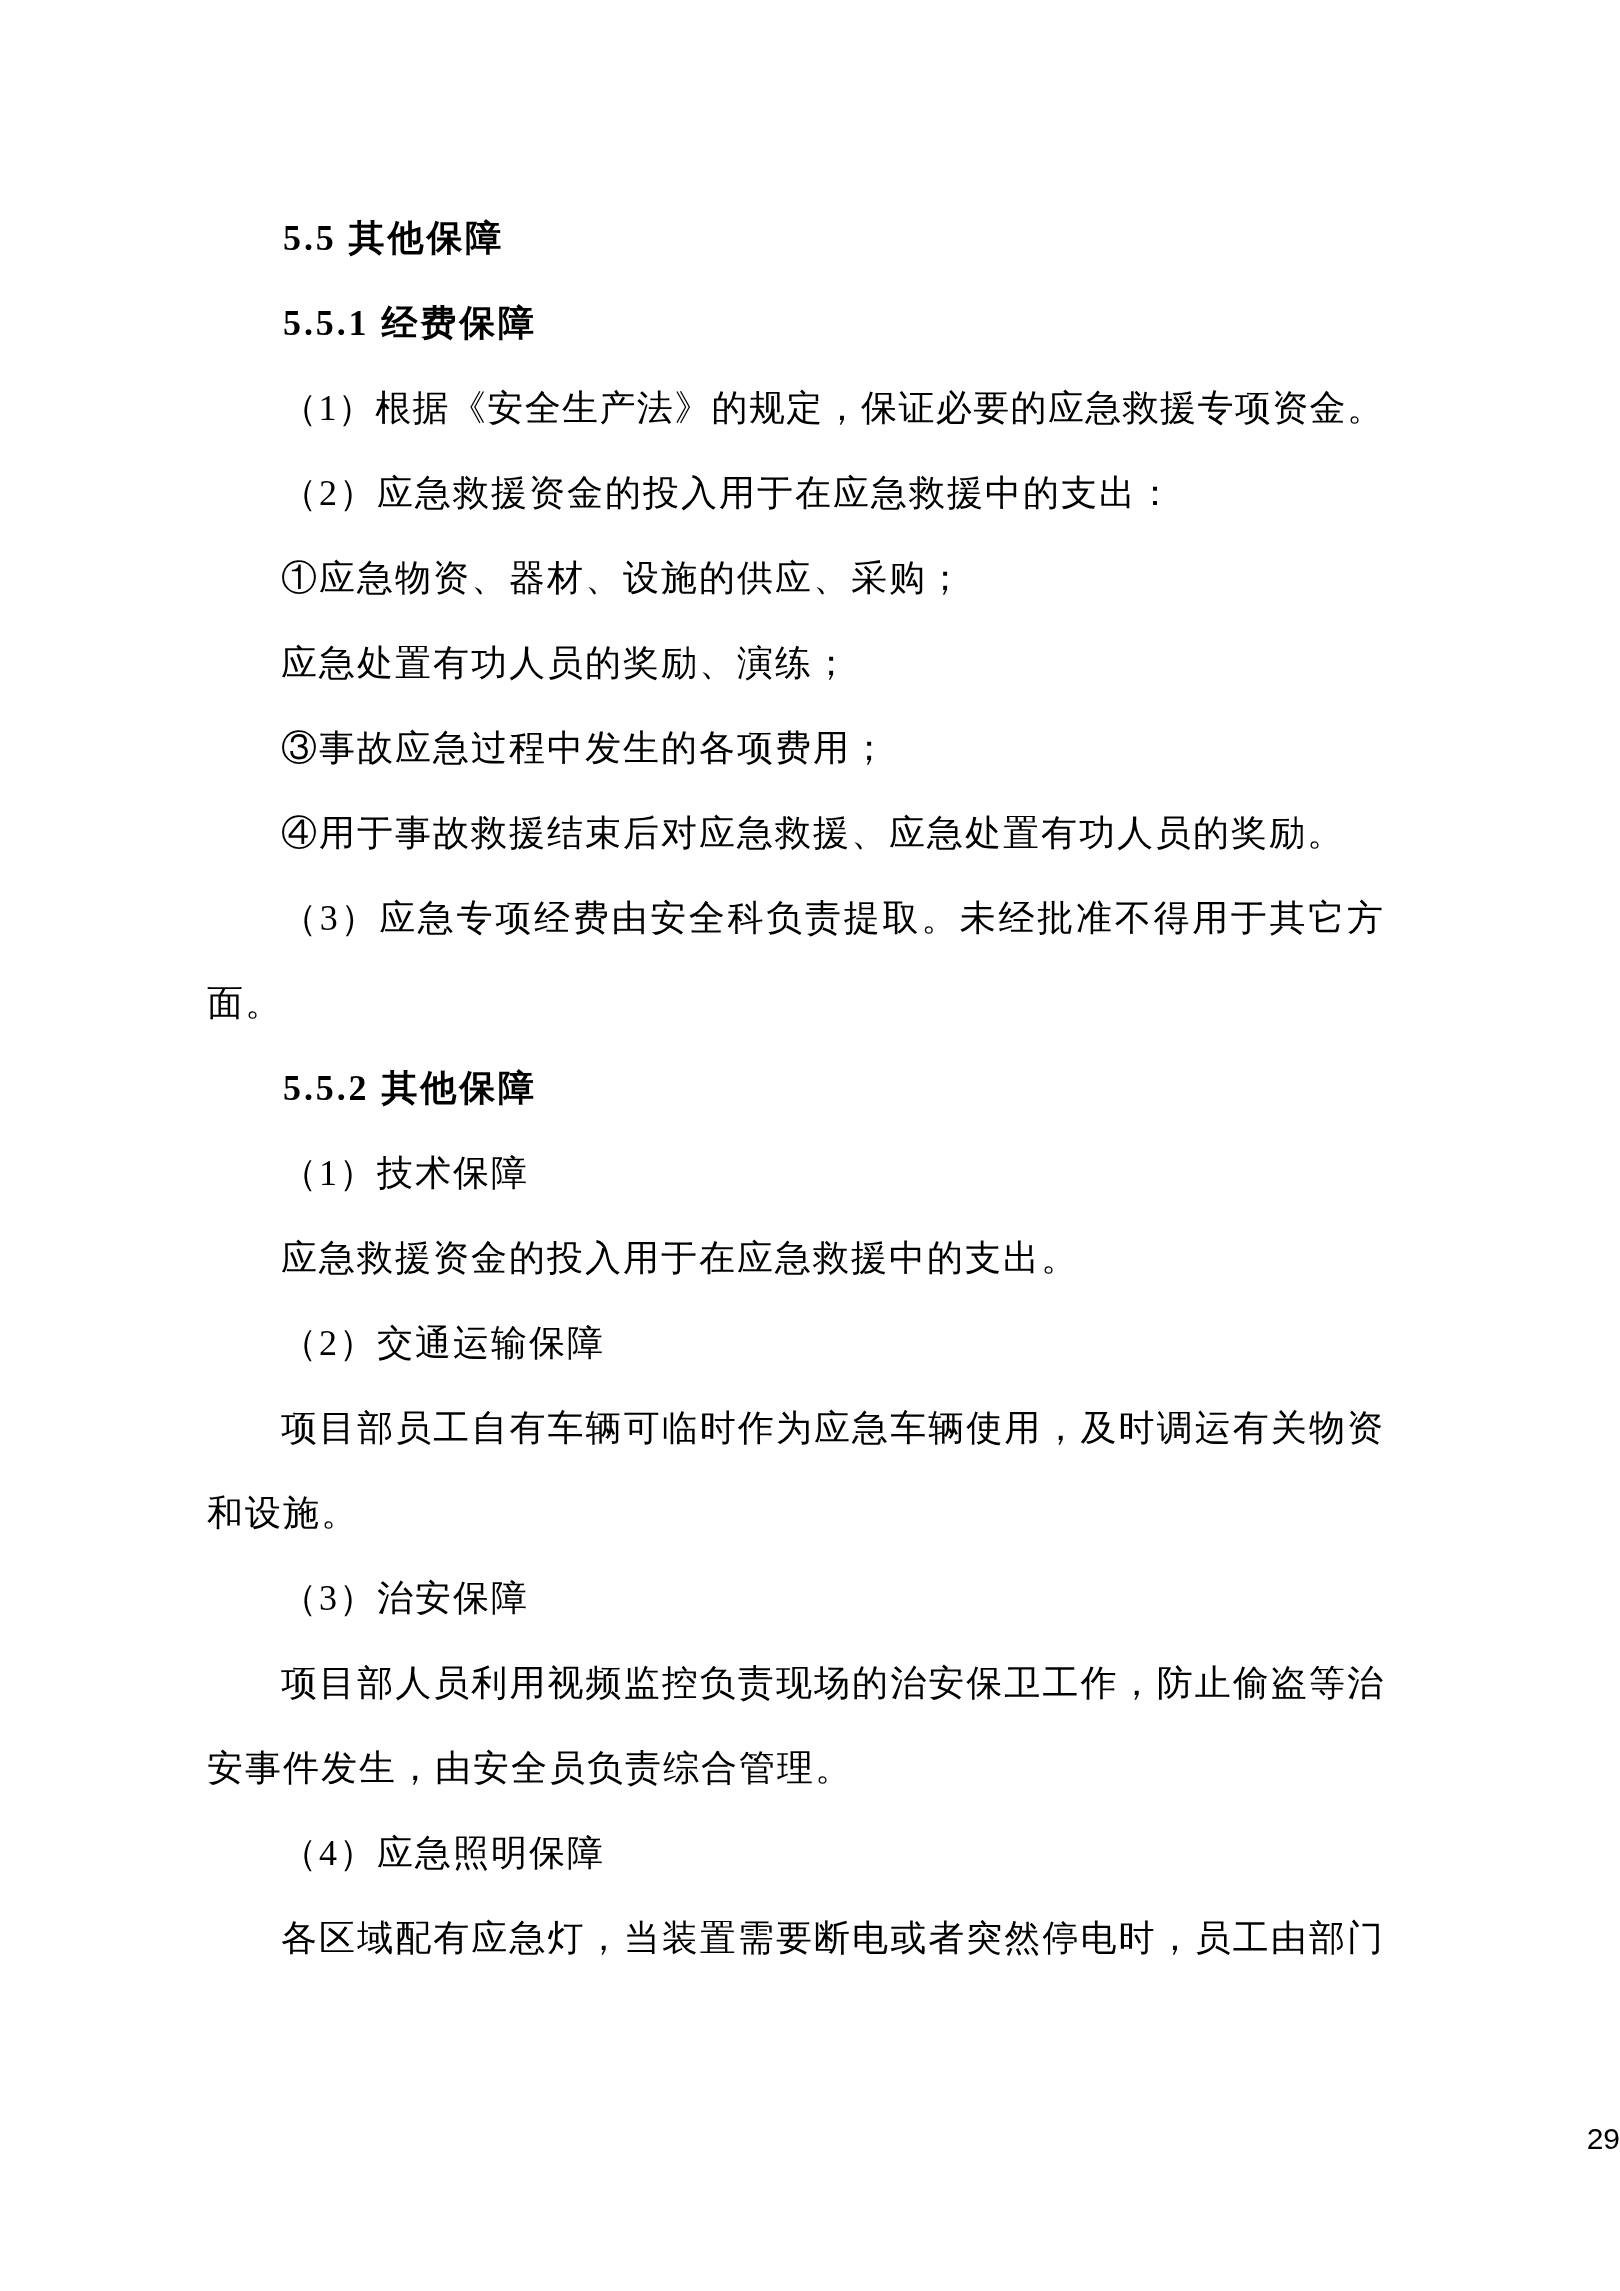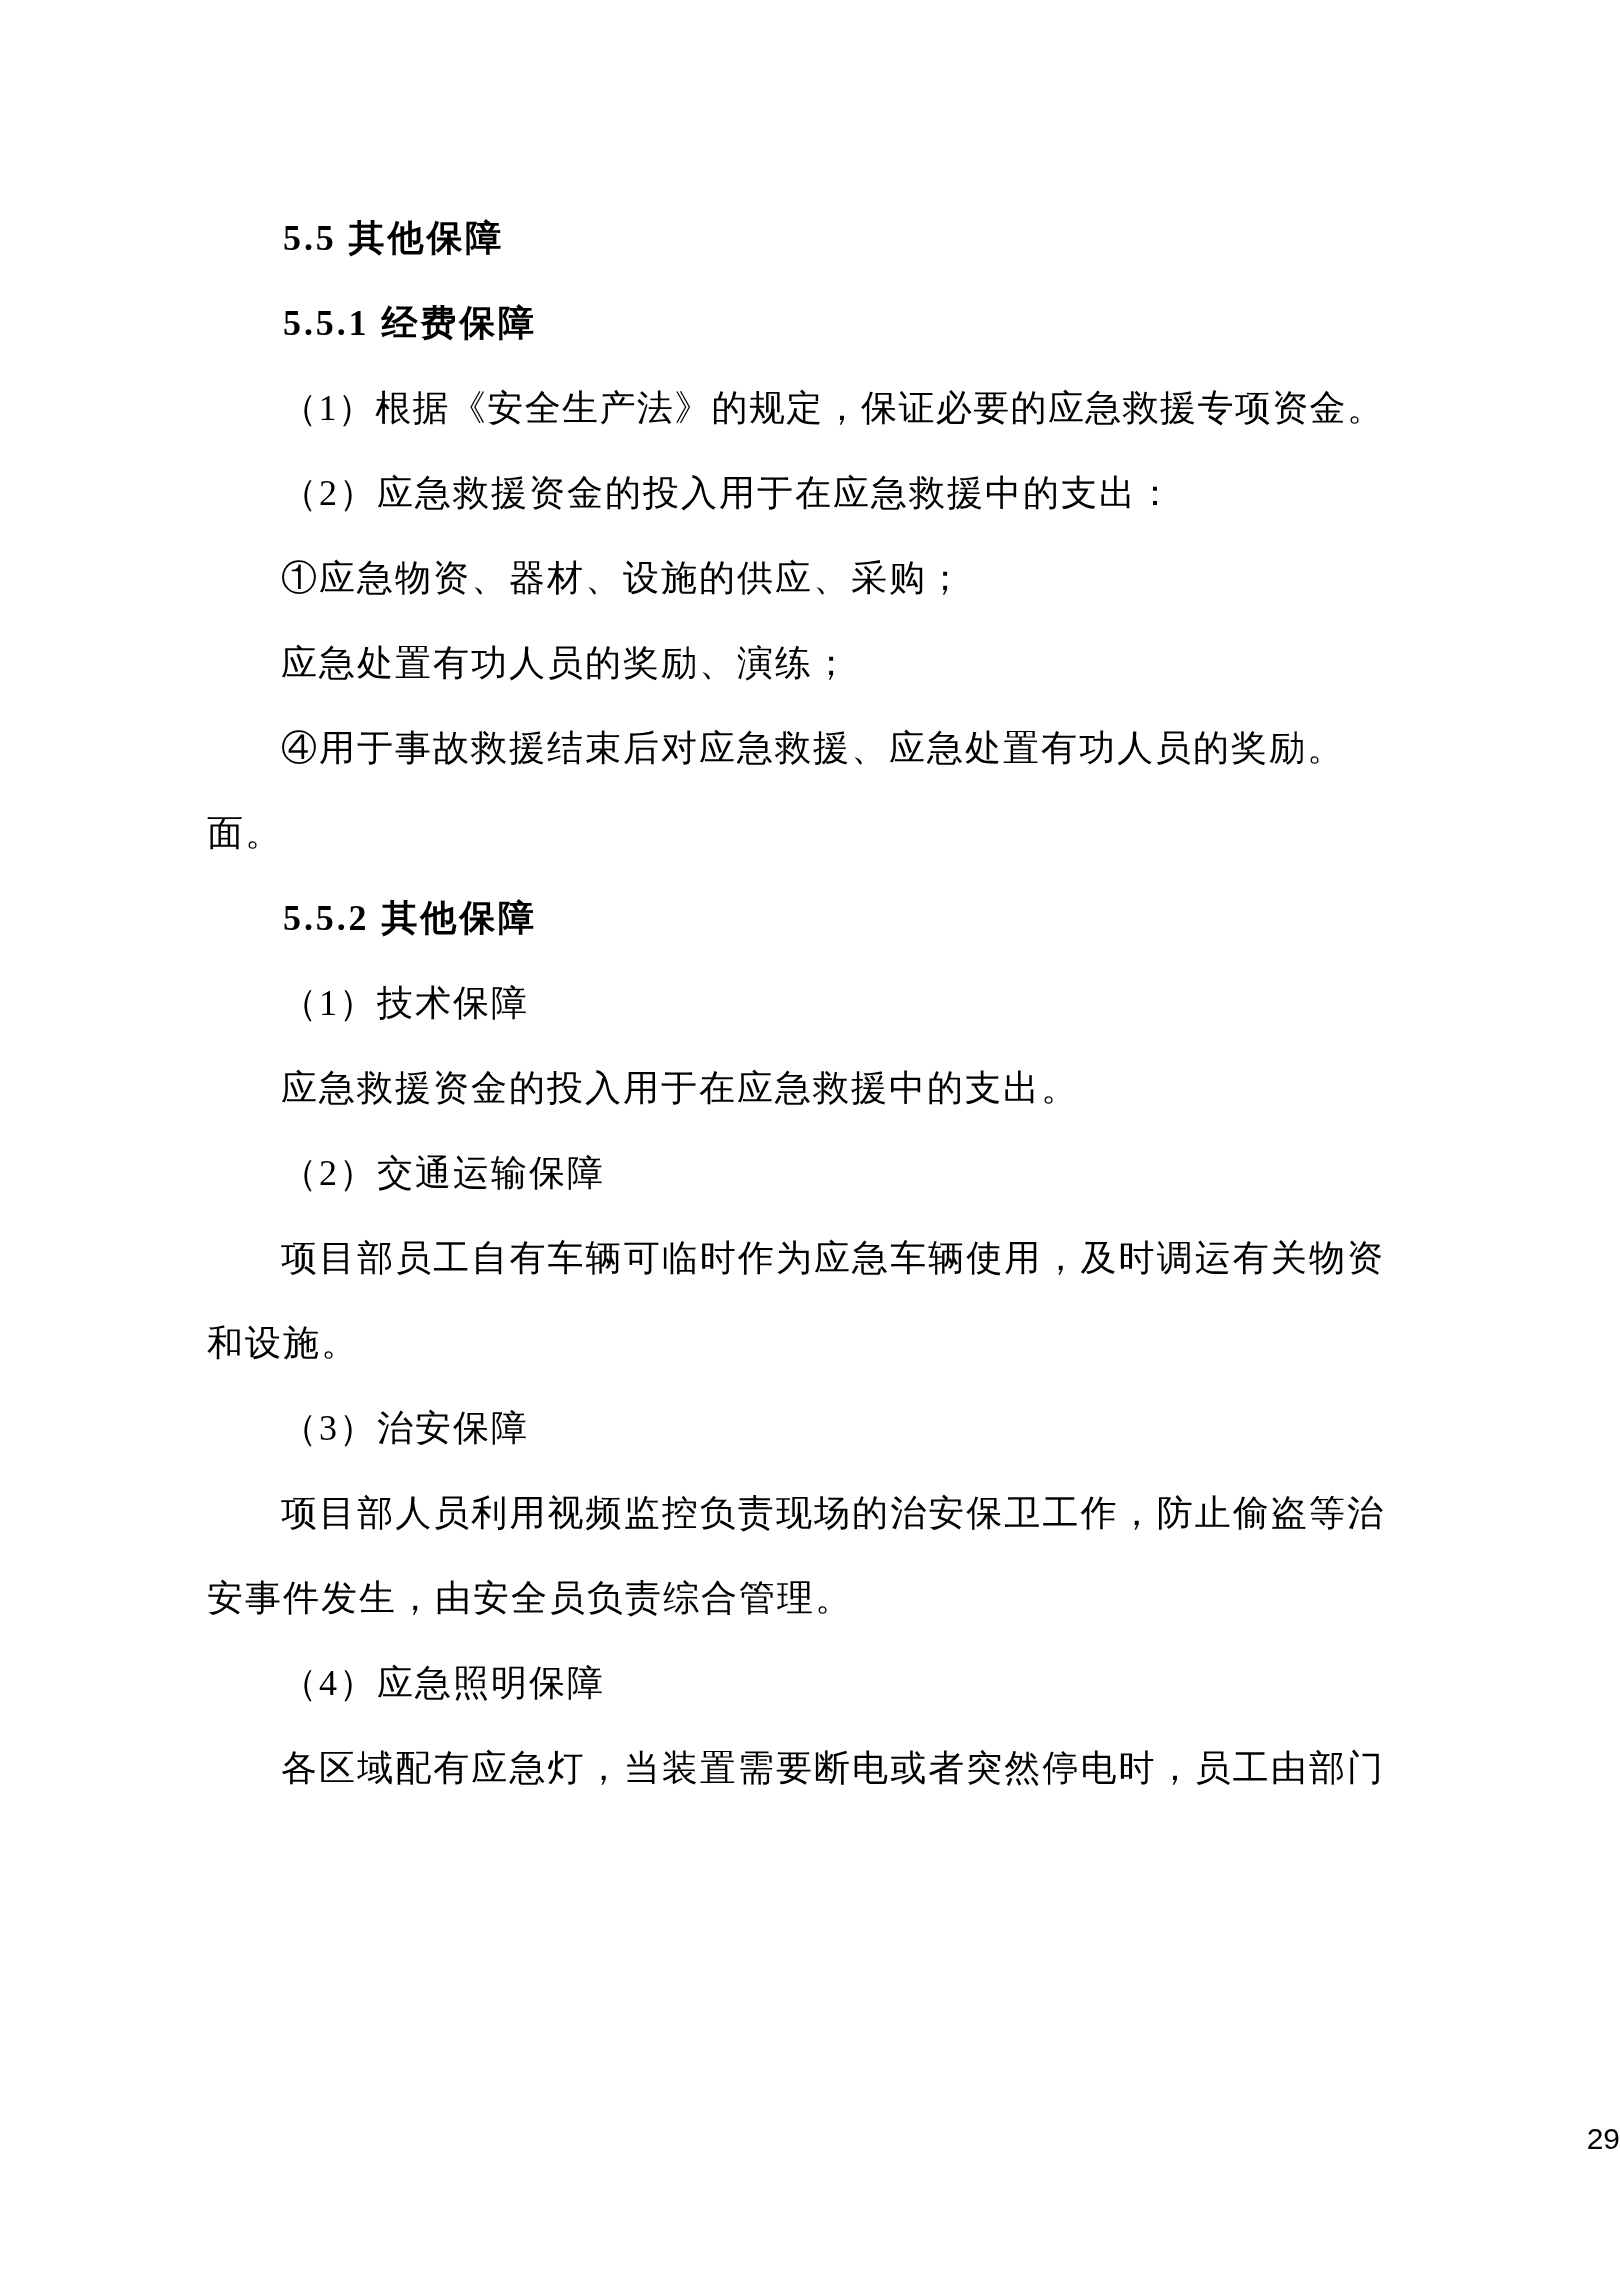--- a/index.html
+++ b/index.html
@@ -59,21 +59,23 @@
 </head>
 <body>
 
 <div class="content">
   <div class="line heading">5.5 其他保障</div>
   <div class="line heading">5.5.1 经费保障</div>
   <div class="line indent justify">（1）根据《安全生产法》的规定，保证必要的应急救援专项资金。</div>
   <div class="line indent">（2）应急救援资金的投入用于在应急救援中的支出：</div>
   <div class="line indent">①应急物资、器材、设施的供应、采购；</div>
   <div class="line indent">应急处置有功人员的奖励、演练；</div>
+  <div class="line indent">③事故应急过程中发生的各项费用；</div>
   <div class="line indent">④用于事故救援结束后对应急救援、应急处置有功人员的奖励。</div>
+  <div class="line indent justify">（3）应急专项经费由安全科负责提取。未经批准不得用于其它方</div>
   <div class="line flush">面。</div>
   <div class="line heading">5.5.2 其他保障</div>
   <div class="line indent">（1）技术保障</div>
   <div class="line indent">应急救援资金的投入用于在应急救援中的支出。</div>
   <div class="line indent">（2）交通运输保障</div>
   <div class="line indent justify">项目部员工自有车辆可临时作为应急车辆使用，及时调运有关物资</div>
   <div class="line flush">和设施。</div>
   <div class="line indent">（3）治安保障</div>
   <div class="line indent justify">项目部人员利用视频监控负责现场的治安保卫工作，防止偷盗等治</div>
   <div class="line flush">安事件发生，由安全员负责综合管理。</div>

